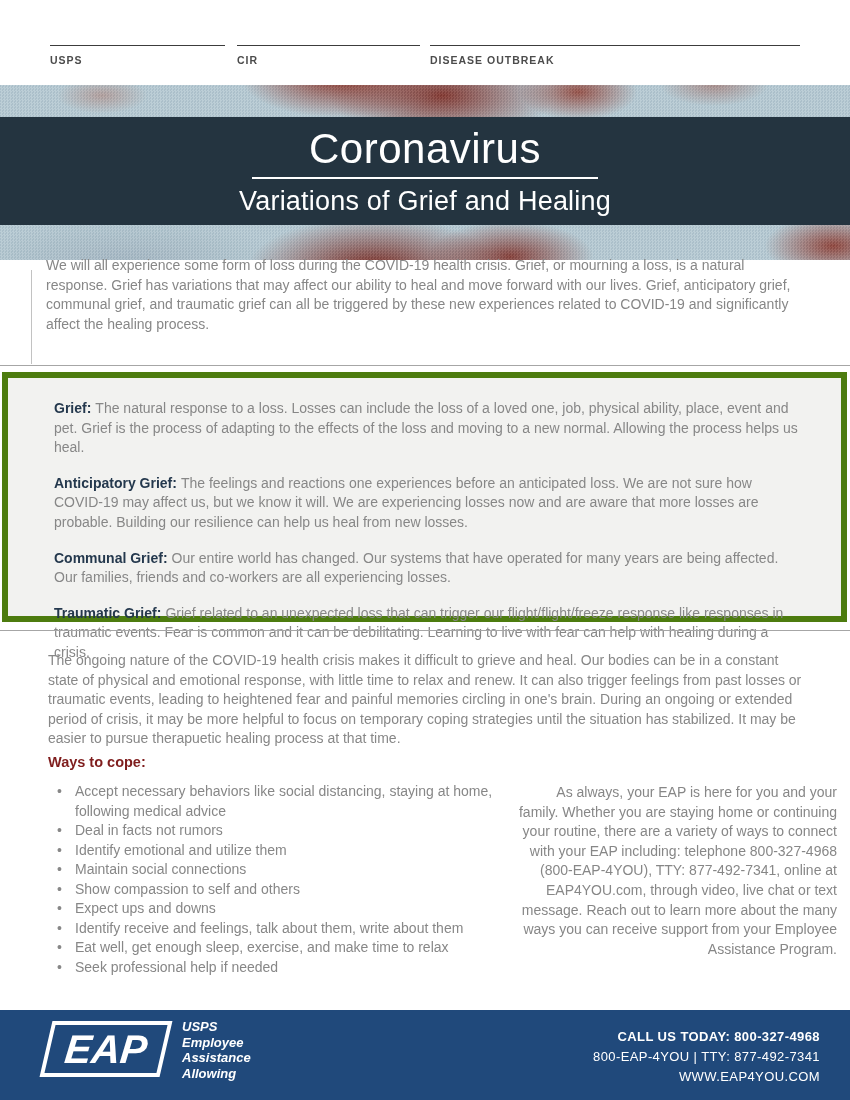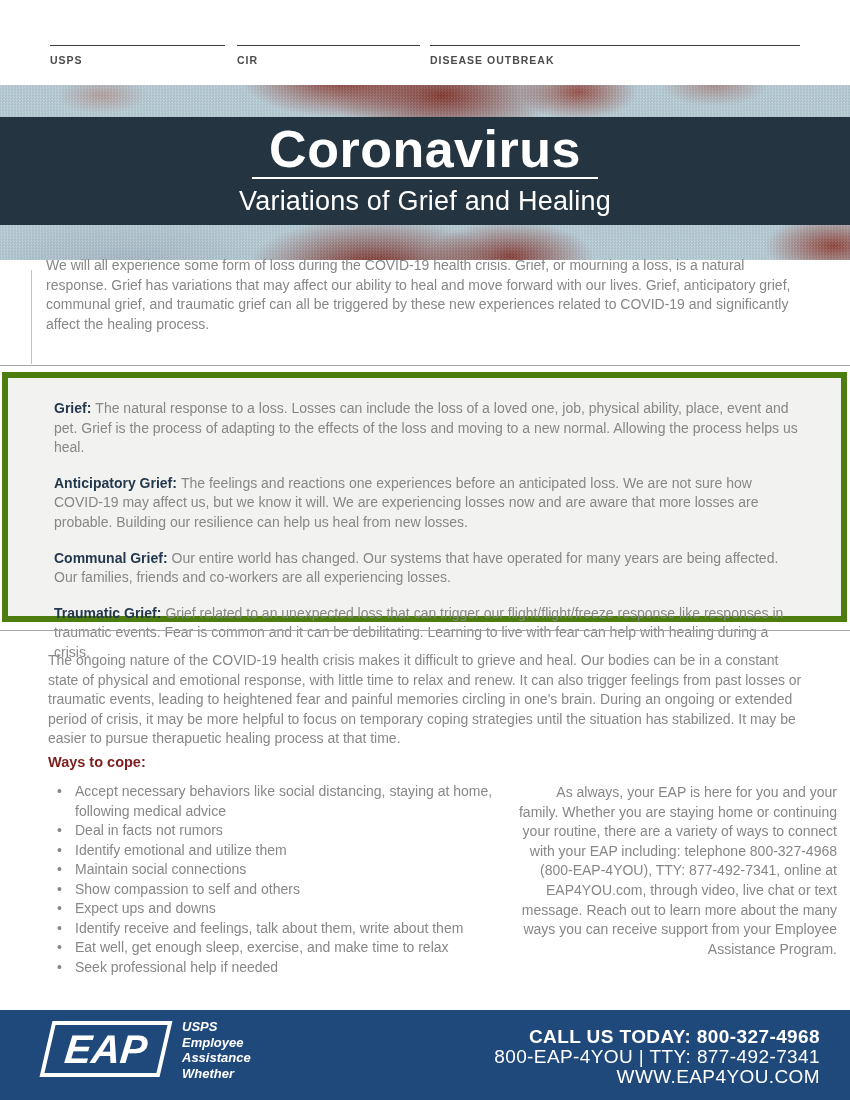--- a/index.html
+++ b/index.html
@@ -30,21 +30,21 @@
       radial-gradient(ellipse 130px 55px at 60% 98%, rgba(122,33,23,.85), rgba(122,33,23,0) 64%),
       radial-gradient(ellipse 110px 50px at 98% 92%, rgba(134,40,27,.85), rgba(134,40,27,0) 62%),
       radial-gradient(ellipse 90px 35px at 84% 0%, rgba(150,65,48,.45), rgba(150,65,48,0) 60%),
       radial-gradient(ellipse 220px 60px at 15% 100%, rgba(160,178,190,.8), rgba(160,178,190,0) 70%);
     background-size:3px 3px, auto, auto, auto, auto, auto, auto, auto, auto, auto;
   }
   .banner-band {
     position:absolute; top:32px; left:0; width:850px; height:108px;
     background:#243440; color:#ffffff; text-align:center;
   }
-  .banner-title { font-size:52px; font-weight:bold; line-height:50px; margin-top:7px; letter-spacing:0.5px; }
+  .banner-title { font-size:42px; font-weight:normal; line-height:50px; margin-top:7px; letter-spacing:0.5px; }
   .banner-rule  { width:346px; height:2px; background:#ffffff; margin:3px auto 7px auto; }
   .banner-subtitle { font-size:27px; font-weight:normal; letter-spacing:0.2px; }
 
   
   .gray-text { color:#878787; font-size:14px; line-height:19.6px; }
   .intro { position:absolute; top:256px; left:46px; width:757px; }
   .intro-rule { position:absolute; left:31px; top:270px; width:1px; height:94px; background:#c2c2c2; }
 
   .hline { position:absolute; left:0; width:850px; height:0; border-top:1px solid #a6a6a6; }
   .hline1 { top:365px; } .hline2 { top:630px; }
@@ -72,21 +72,21 @@
   .eap-box {
     position:absolute; left:46px; top:11px; width:120px; height:56px;
     border:4px solid #ffffff; transform:skewX(-13deg);
     display:flex; align-items:center; justify-content:center;
   }
   .eap-box .eap-letters {
     font-size:40px; font-weight:bold; font-style:italic; letter-spacing:0px;
     transform:skewX(13deg) skewX(-6deg); line-height:1;
   }
   .eap-caption { position:absolute; left:182px; top:9px; font-size:13px; font-weight:bold; font-style:italic; line-height:15.5px; }
-  .footer-right { position:absolute; right:30px; top:17px; text-align:right; font-size:19px; line-height:20px; letter-spacing:0.4px; }
+  .footer-right { position:absolute; right:30px; top:17px; text-align:right; font-size:13px; line-height:20px; letter-spacing:0.4px; }
   .footer-right .bold { font-weight:bold; }
 </style>
 </head>
 <body>
 
 <div class="page">
 
   <div class="hcol hcol1">
     <span>USPS</span>
   </div>
@@ -145,21 +145,21 @@
   <p class="gray-text eap-col">As always, your EAP is here for you and your family. Whether you are staying home or continuing your routine, there are a variety of ways to connect with your EAP including: telephone 800-327-4968 (800-EAP-4YOU), TTY: 877-492-7341, online at EAP4YOU.com, through video, live chat or text message. Reach out to learn more about the many ways you can receive support from your Employee Assistance Program.</p>
 
   <div class="footer">
     <div class="eap-box">
       <span class="eap-letters">EAP</span>
     </div>
     <div class="eap-caption">
       <div>USPS</div>
       <div>Employee</div>
       <div>Assistance</div>
-      <div>Whether</div>
+      <div>Allowing</div>
     </div>
     <div class="footer-right">
       <div class="bold">CALL US TODAY: 800-327-4968</div>
       <div>800-EAP-4YOU | TTY: 877-492-7341</div>
       <div>WWW.EAP4YOU.COM</div>
     </div>
   </div>
 
 </div>
 

